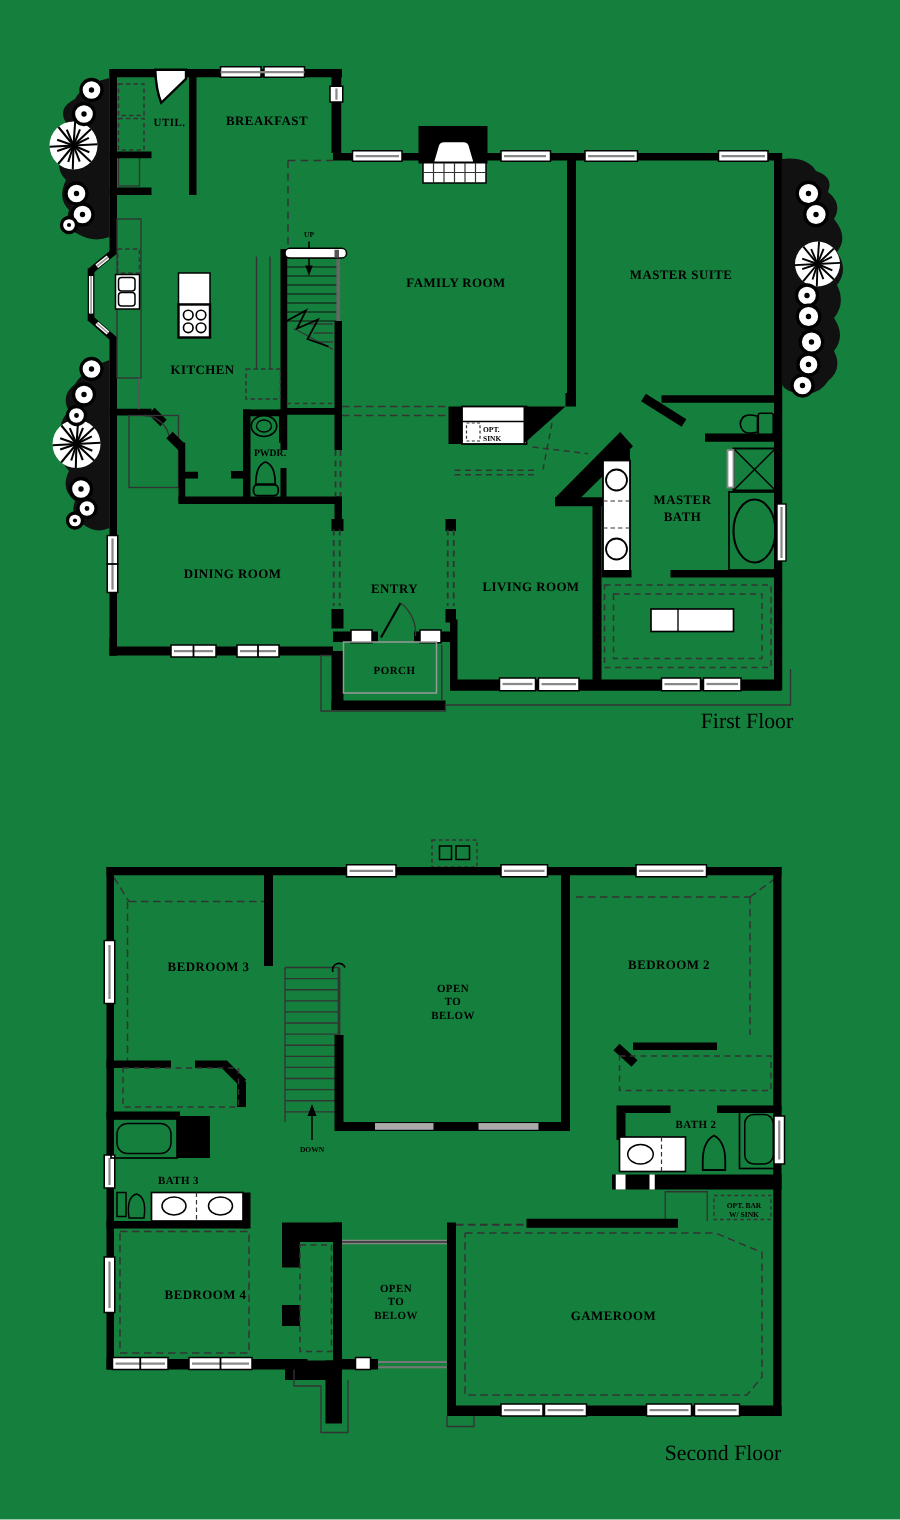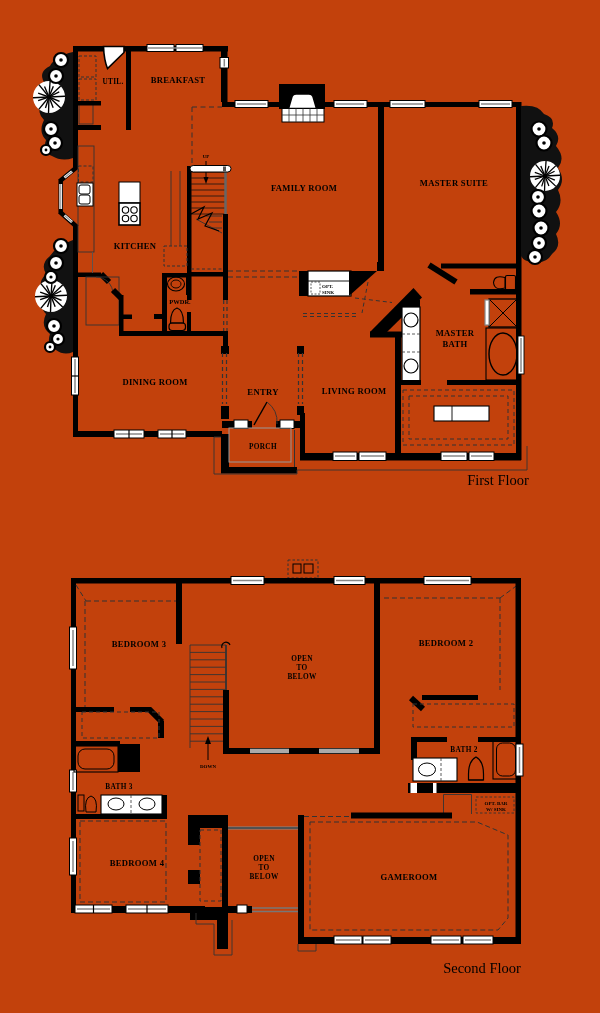--- a/index.html
+++ b/index.html
@@ -1,16 +1,16 @@
 <!DOCTYPE html>
 <html><head>
 <meta charset="utf-8">
 <style>
 html,body{margin:0;padding:0;background:#fff;}
-#page{position:relative;width:600px;height:1013px;background:#c2410c;overflow:hidden;}
+#page{position:relative;width:600px;height:1013px;background:#15803d;overflow:hidden;}
 svg{position:absolute;left:0;top:0;}
 text{font-family:"Liberation Serif",serif;fill:#000;}
 .rm{font-size:8.6px;font-weight:bold;letter-spacing:.3px;}
 .sm{font-size:7.3px;font-weight:bold;letter-spacing:.3px;}
 .tny{font-size:5px;font-weight:bold;}
 .flr{font-size:14.5px;}
 </style>
 </head>
 <body>
 <div id="page">

